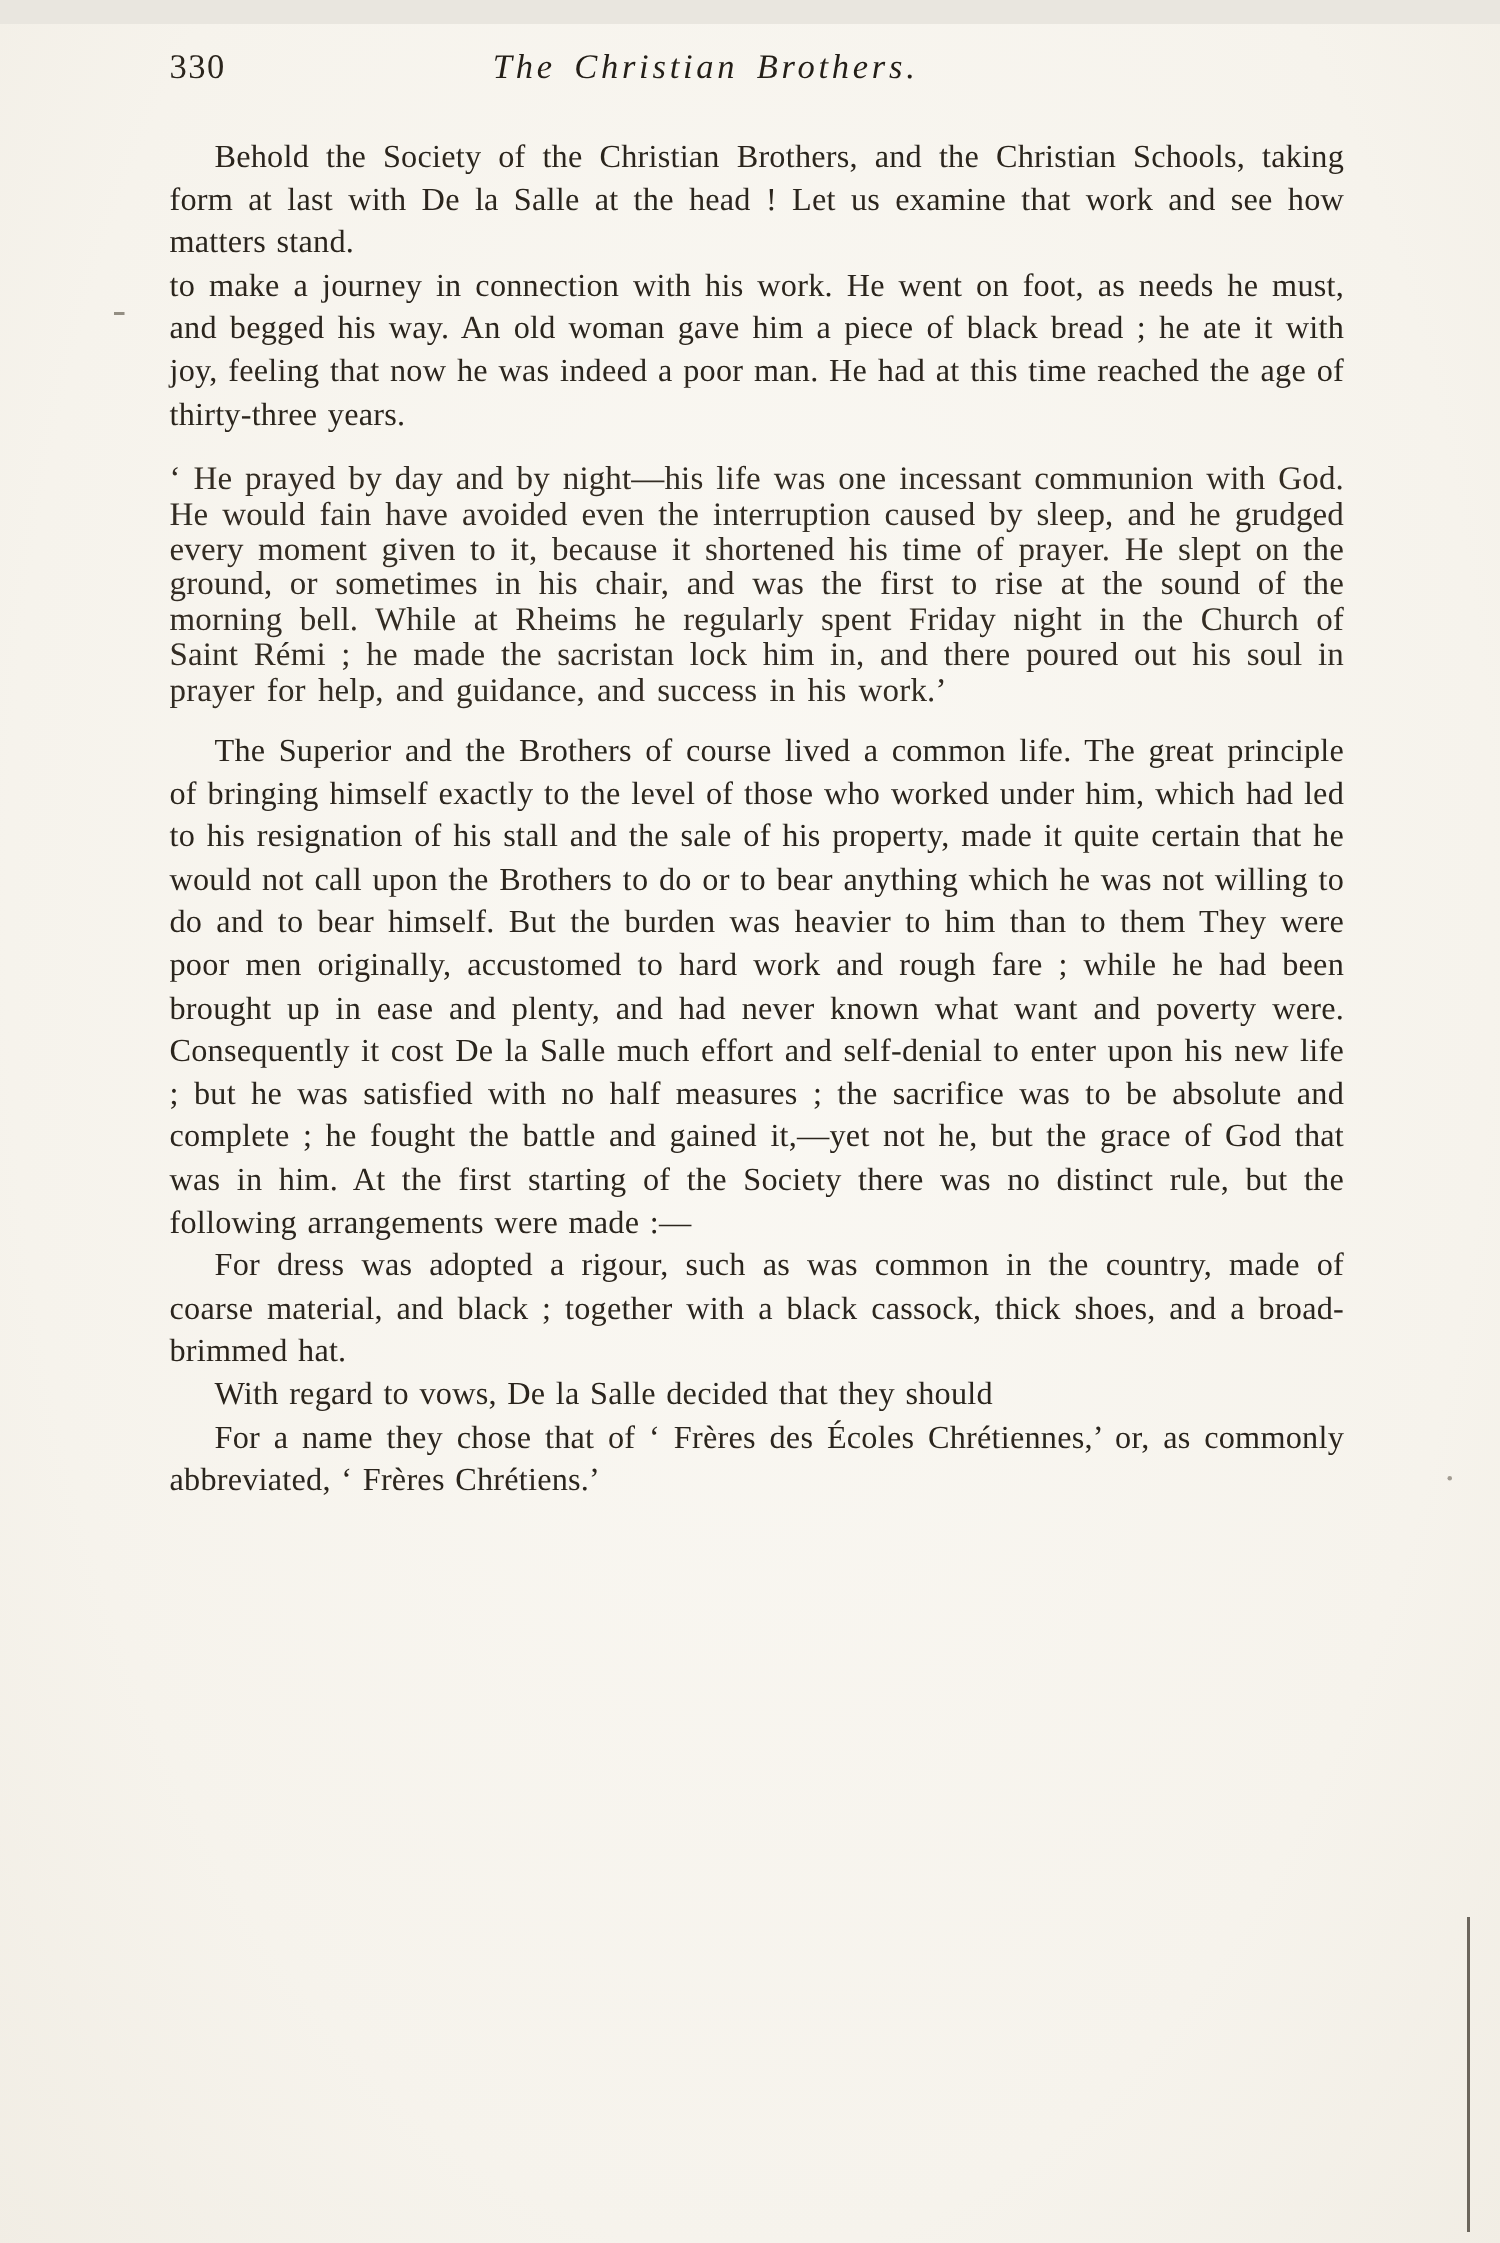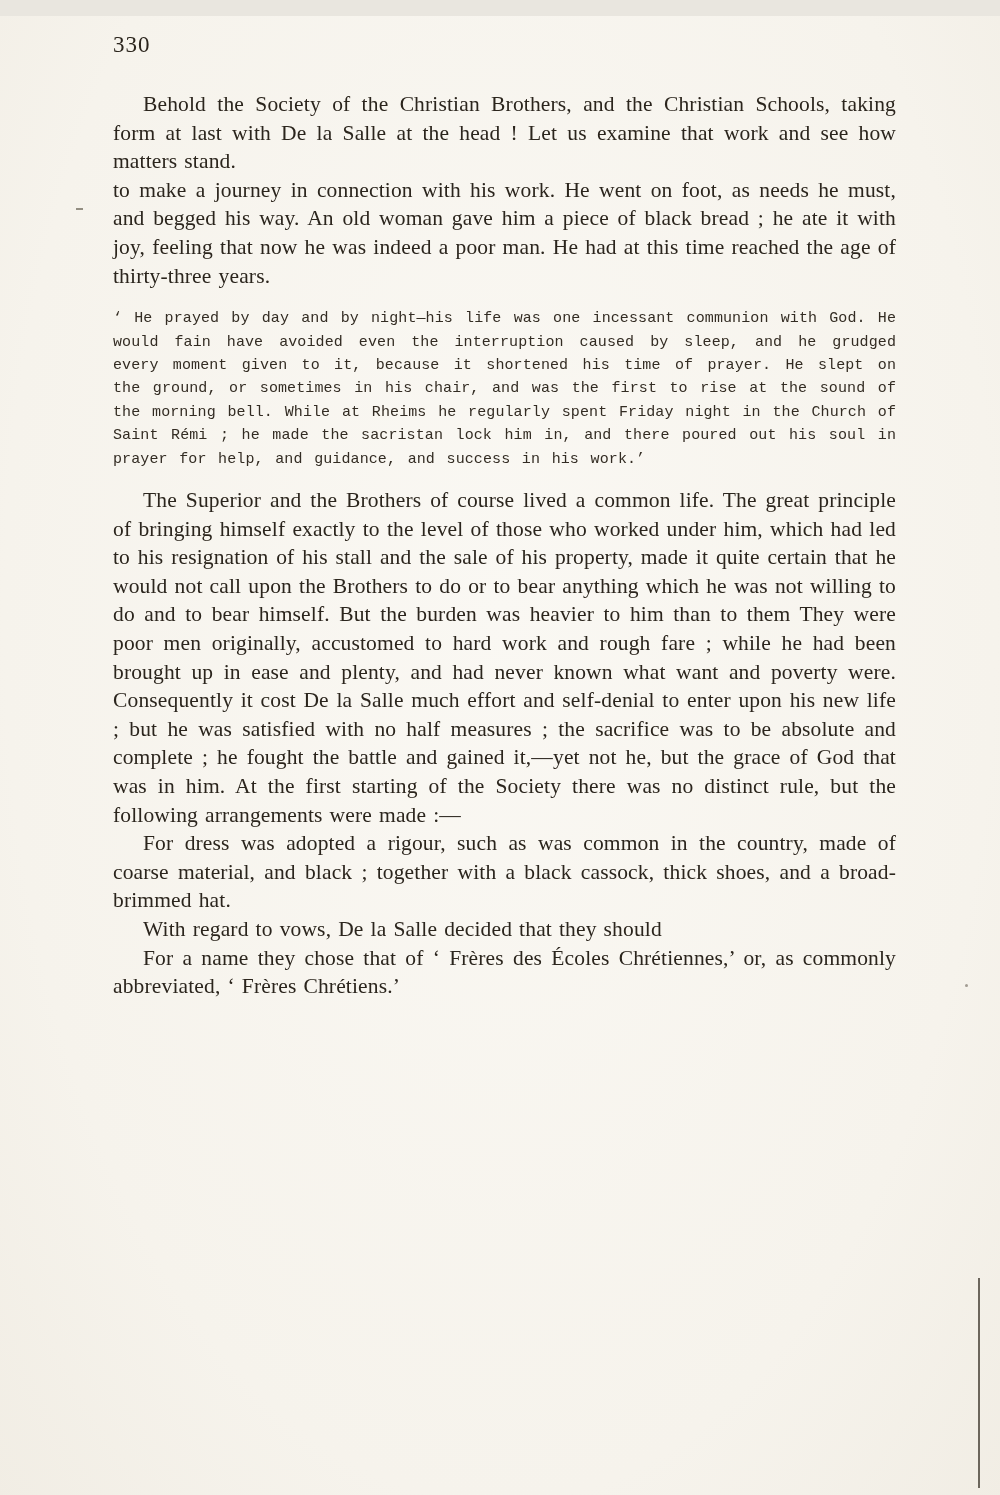--- a/index.html
+++ b/index.html
@@ -55,27 +55,26 @@
     text-align: justify;
     letter-spacing: 0.15px;
     word-spacing: 1.5px;
     color: #2b251d;
   }
   .body-para.indent {
     text-indent: 30px;
   }
   .quote {
     margin: 17px 0 15px 0;
-    font-size: 15px;
+    font-size: 22px;
     line-height: 23.4px;
     text-align: justify;
     letter-spacing: 0.1px;
     word-spacing: 2.5px;
     color: #332c23;
-    font-family: Liberation Mono, monospace;
   }
   .scan-line-right {
     position: absolute;
     right: 20px;
     top: 1262px;
     width: 2px;
     height: 210px;
     background: #4a443a;
     opacity: 0.8;
   }
@@ -99,20 +98,21 @@
     opacity: 0.6;
   }
 </style>
 </head>
 <body>
 
 <div class="page">
 
   <header class="page-header">
     <span class="page-number">330</span>
+    <span class="running-title">The Christian Brothers.</span>
   </header>
 
   <main class="page-body">
 
     <p class="body-para indent">Behold the Society of the Christian Brothers, and the Christian Schools, taking form at last with De la Salle at the head !  Let us examine that work and see how matters stand.</p>
 
     <p class="body-para">to make a journey in connection with his work.  He went on foot, as needs he must, and begged his way.  An old woman gave him a piece of black bread ;  he ate it with joy, feeling that now he was indeed a poor man.  He had at this time reached the age of thirty-three years.</p>
 
 
     <blockquote class="quote">‘ He prayed by day and by night—his life was one incessant communion with God.   He would fain have avoided even the interruption caused by sleep, and he grudged every moment given to it, because it shortened his time of prayer.   He slept on the ground, or sometimes in his chair, and was the first to rise at the sound of the morning bell.  While at Rheims he regularly spent Friday night in the Church of Saint Rémi ;  he made the sacristan lock him in, and there poured out his soul in prayer for help, and guidance, and success in his work.’</blockquote>

